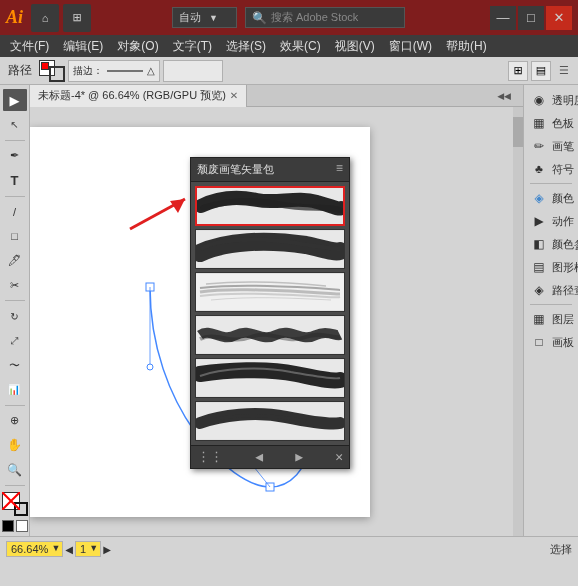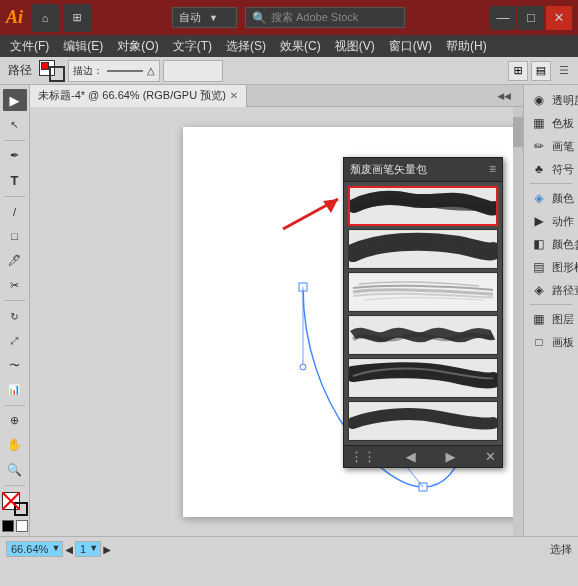--- a/index.html
+++ b/index.html
@@ -175,22 +175,23 @@
       font-size: 11px;
       color: #333;
       gap: 4px;
     }
     .tab-close {
       font-size: 10px; color: #666; cursor: pointer;
     }
     .canvas-wrapper {
       position: absolute;
       top: 22px; left: 0; right: 0; bottom: 0;
-      display: flex; align-items: center; justify-content: flex-end;
+      display: flex; align-items: center; justify-content: flex-start;
       background: #d4d4d4;
+      font-family: Liberation Mono, monospace;
     }
     .canvas-doc {
       background: white;
       width: 340px;
       height: 390px;
       position: relative;
       box-shadow: 0 2px 8px rgba(0,0,0,0.3);
     }
     
     .path-svg {
@@ -298,21 +299,21 @@
       border-top: 1px solid #b0b0b0;
       padding: 0 6px;
       gap: 4px;
       font-size: 11px;
       color: #333;
     }
     .status-zoom {
       display: flex; align-items: center; gap: 2px;
     }
     .status-dropdown {
-      background: #7dd3fc;
+      background: #fde047;
       border: 1px solid #b0b0b0;
       padding: 1px 14px 1px 4px;
       font-size: 11px;
       position: relative;
     }
     .status-spacer { flex: 1; }
   </style>
 </head>
 <body>
 

